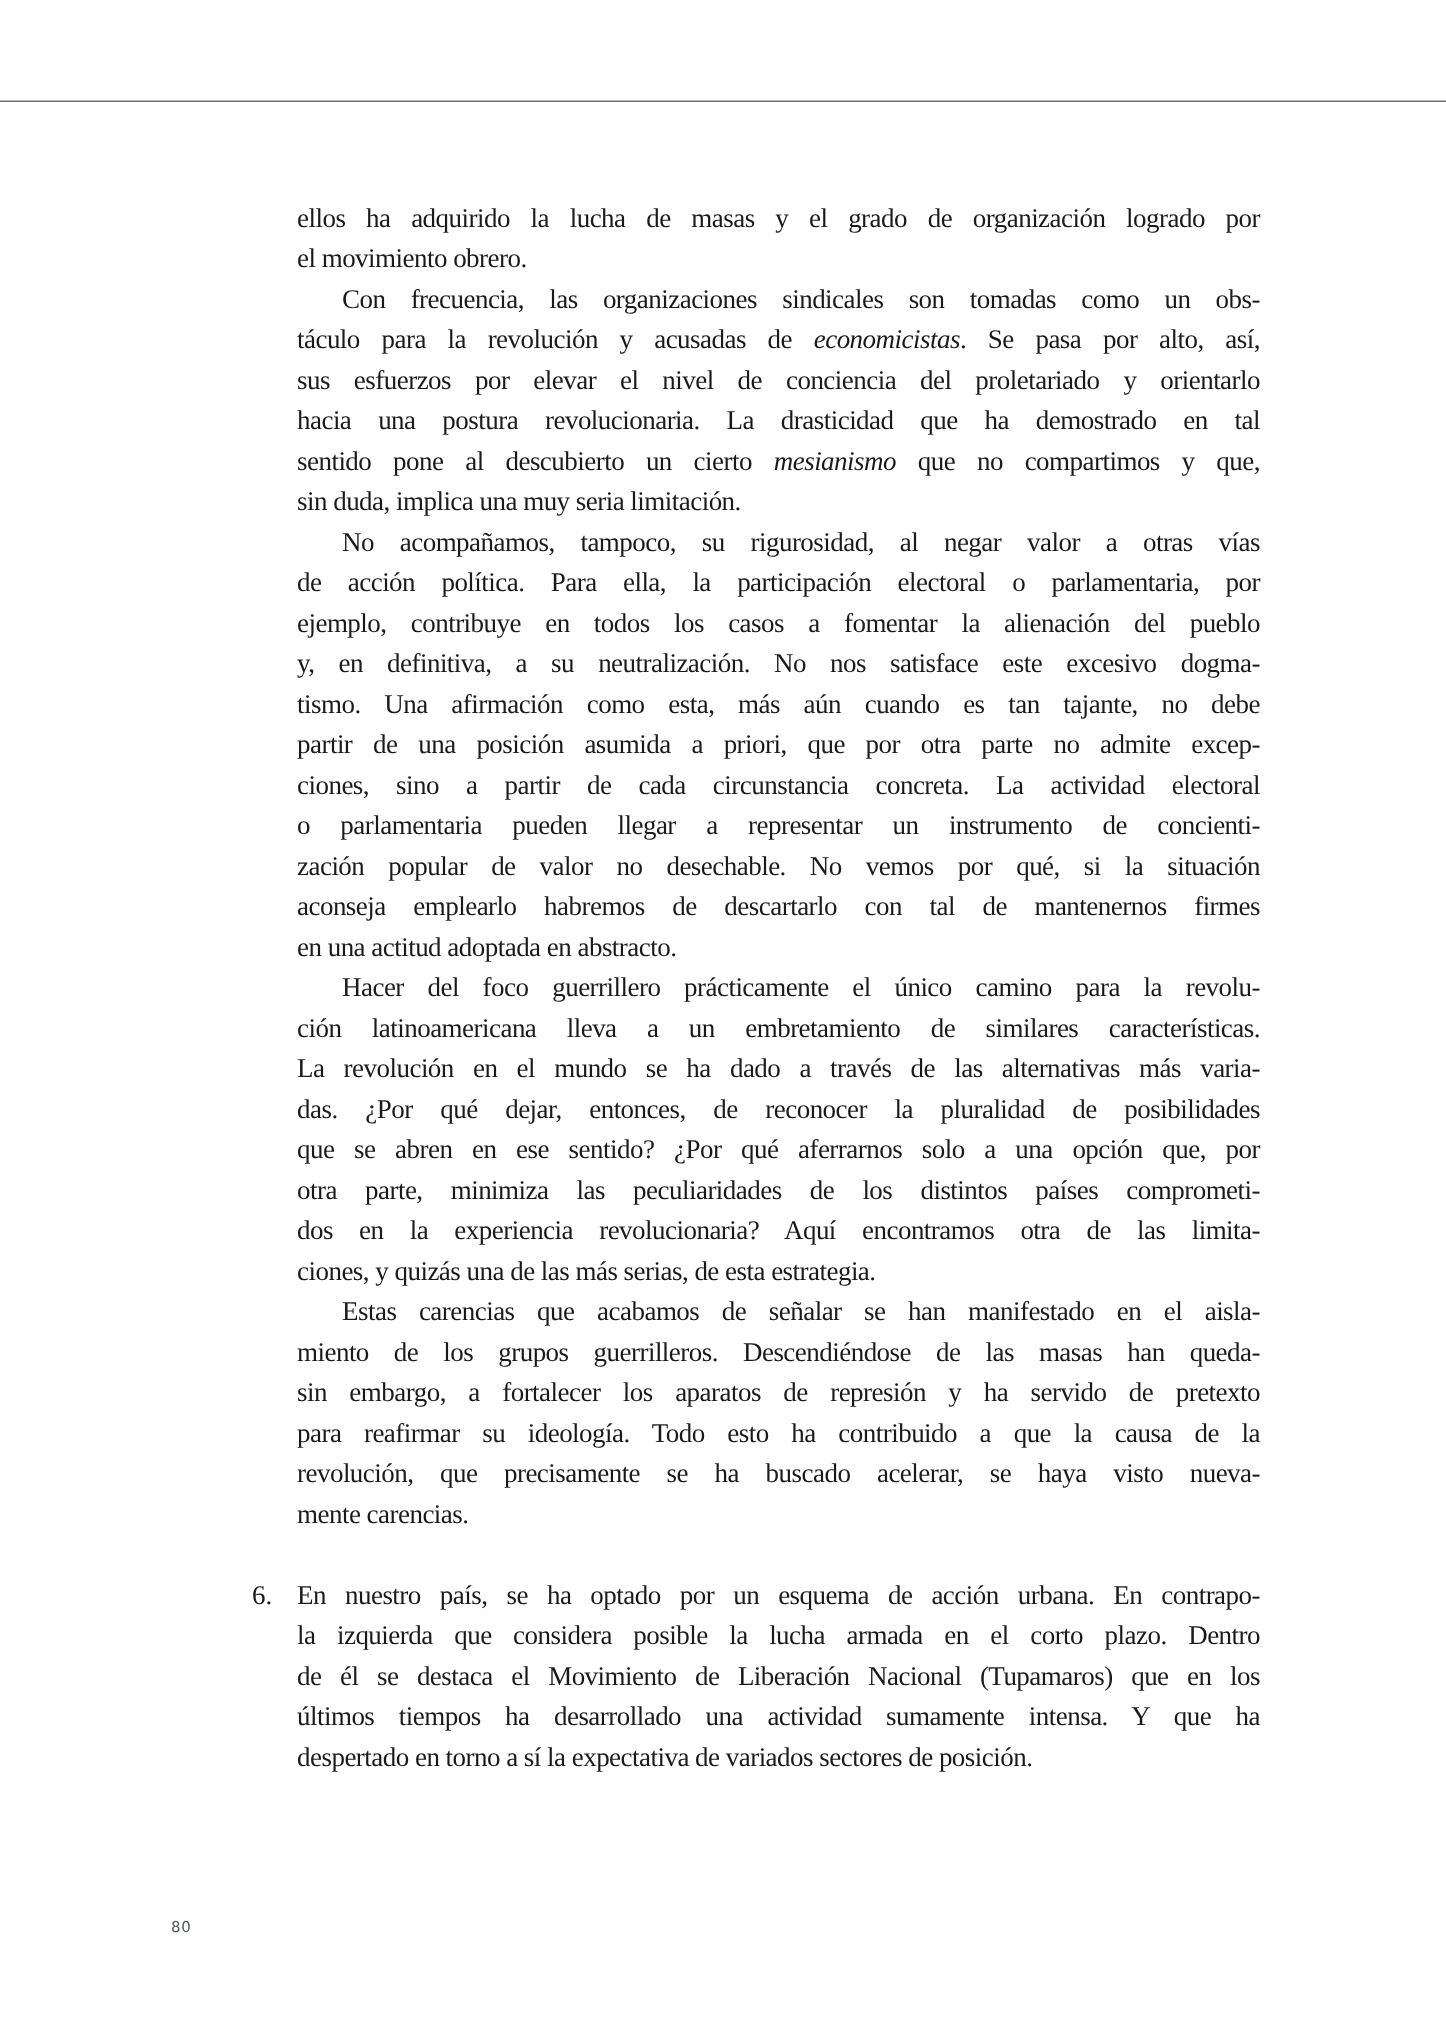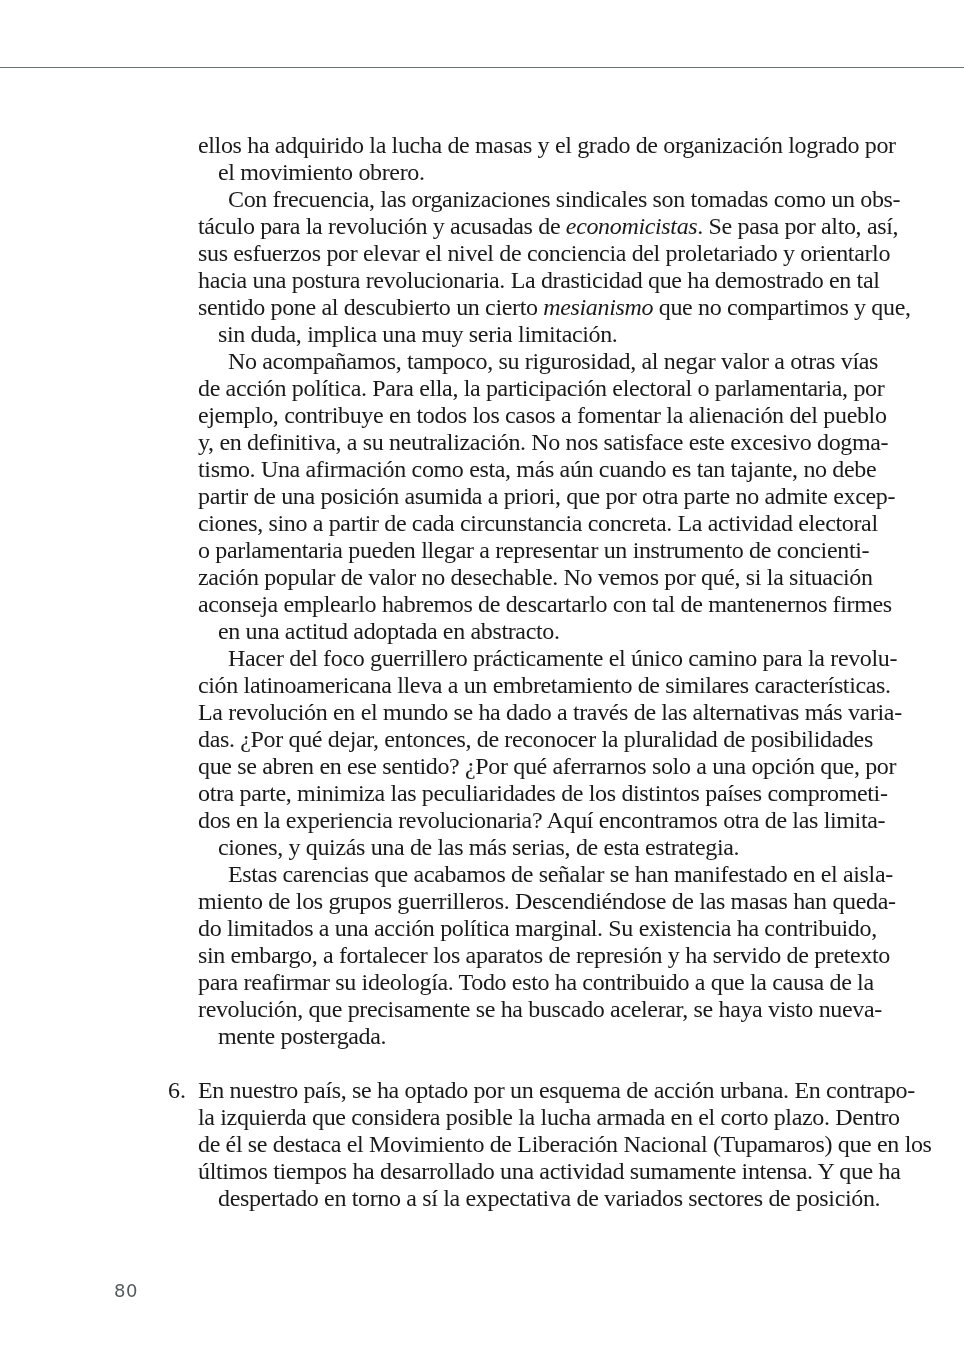--- a/index.html
+++ b/index.html
@@ -1,42 +1,42 @@
 <!DOCTYPE html>
 <html><head>
 <meta charset="utf-8">
 <style>
   html, body { margin: 0; padding: 0; background: #ffffff; }
   body { width: 964px; height: 1361px; position: relative; overflow: hidden; }
   .top-rule { position: absolute; left: 0; top: 67px; width: 964px; height: 0; border-top: 1.5px solid #6b7274; }
   .body-text {
     position: absolute; left: 198px; top: 132px; width: 642px;
     font-family: "Liberation Serif", "DejaVu Serif", serif;
-    font-size: 24px; color: #1a1a1a;
+    font-size: 18px; color: #1a1a1a;
   }
   .para { margin: 0; }
   .line {
     display: block; height: 27px; line-height: 27px;
     text-align: justify; text-align-last: justify; white-space: nowrap;
     letter-spacing: -0.35px; word-spacing: 0px;
   }
   .line.last { text-align-last: left; }
   .line.indent { padding-left: 30px; }
   .line .j { display: inline-block; width: 100%; text-align: justify; text-align-last: justify; }
-  .line.last .j { text-align-last: left; margin-left: 20px; }
+  .line.last .j { text-align-last: left; }
   em { }
   .gap { height: 27px; }
   .list-item { position: relative; }
   .list-num {
     position: absolute; left: -30px; top: 0; height: 27px; line-height: 27px;
   }
   .page-number {
     position: absolute; left: 114px; top: 1280px;
     font-family: "DejaVu Sans", "Liberation Sans", sans-serif;
-    font-size: 18px; color: #555a5c; letter-spacing: 0.5px;
+    font-size: 10px; color: #555a5c; letter-spacing: 0.5px;
   }
 </style>
 </head>
 <body>
 
 <div class="top-rule" style="border-top-color: rgb(107, 114, 116);"></div>
 
 <div class="body-text" style="color: rgb(26, 26, 26);">
   <div id="paragraphs">
       <div class="para">
@@ -70,25 +70,24 @@
         <span class="line"><span class="j">La revolución en el mundo se ha dado a través de las alternativas más varia-</span></span>
         <span class="line"><span class="j">das. ¿Por qué dejar, entonces, de reconocer la pluralidad de posibilidades</span></span>
         <span class="line"><span class="j">que se abren en ese sentido? ¿Por qué aferrarnos solo a una opción que, por</span></span>
         <span class="line"><span class="j">otra parte, minimiza las peculiaridades de los distintos países comprometi-</span></span>
         <span class="line"><span class="j">dos en la experiencia revolucionaria? Aquí encontramos otra de las limita-</span></span>
         <span class="line last"><span class="j">ciones, y quizás una de las más serias, de esta estrategia.</span></span>
       </div>
       <div class="para">
         <span class="line indent"><span class="j">Estas carencias que acabamos de señalar se han manifestado en el aisla-</span></span>
         <span class="line"><span class="j">miento de los grupos guerrilleros. Descendiéndose de las masas han queda-</span></span>
-        <span class="line"><span class="j">do limitados a una acción política marginal. Su existencia ha contribuido,</span></span>
         <span class="line"><span class="j">sin embargo, a fortalecer los aparatos de represión y ha servido de pretexto</span></span>
         <span class="line"><span class="j">para reafirmar su ideología. Todo esto ha contribuido a que la causa de la</span></span>
         <span class="line"><span class="j">revolución, que precisamente se ha buscado acelerar, se haya visto nueva-</span></span>
-        <span class="line last"><span class="j">mente postergada.</span></span>
+        <span class="line last"><span class="j">mente carencias.</span></span>
       </div>
     </div>
   <div class="gap"></div>
   <div id="list">
       <div class="list-item">
         <span class="list-num">6.</span>
         <span class="line"><span class="j">En nuestro país, se ha optado por un esquema de acción urbana. En contrapo-</span></span>
         <span class="line"><span class="j">la izquierda que considera posible la lucha armada en el corto plazo. Dentro</span></span>
         <span class="line"><span class="j">de él se destaca el Movimiento de Liberación Nacional (Tupamaros) que en los</span></span>
         <span class="line"><span class="j">últimos tiempos ha desarrollado una actividad sumamente intensa. Y que ha</span></span>

